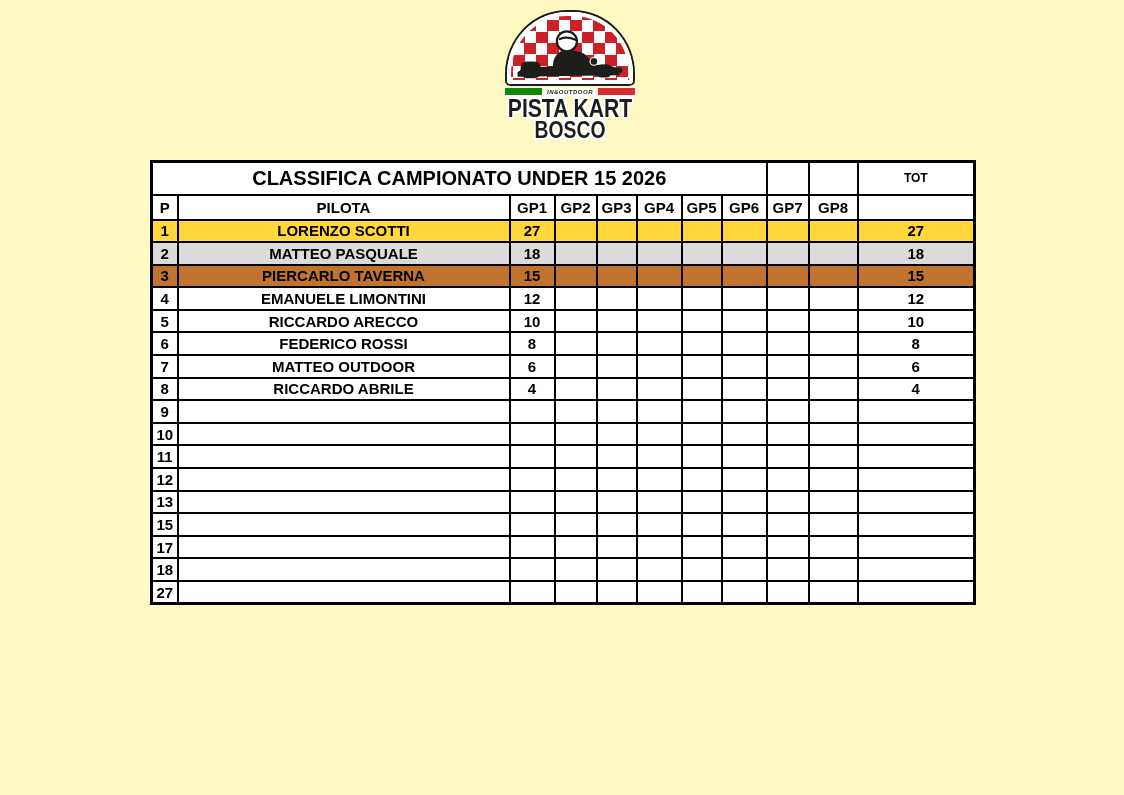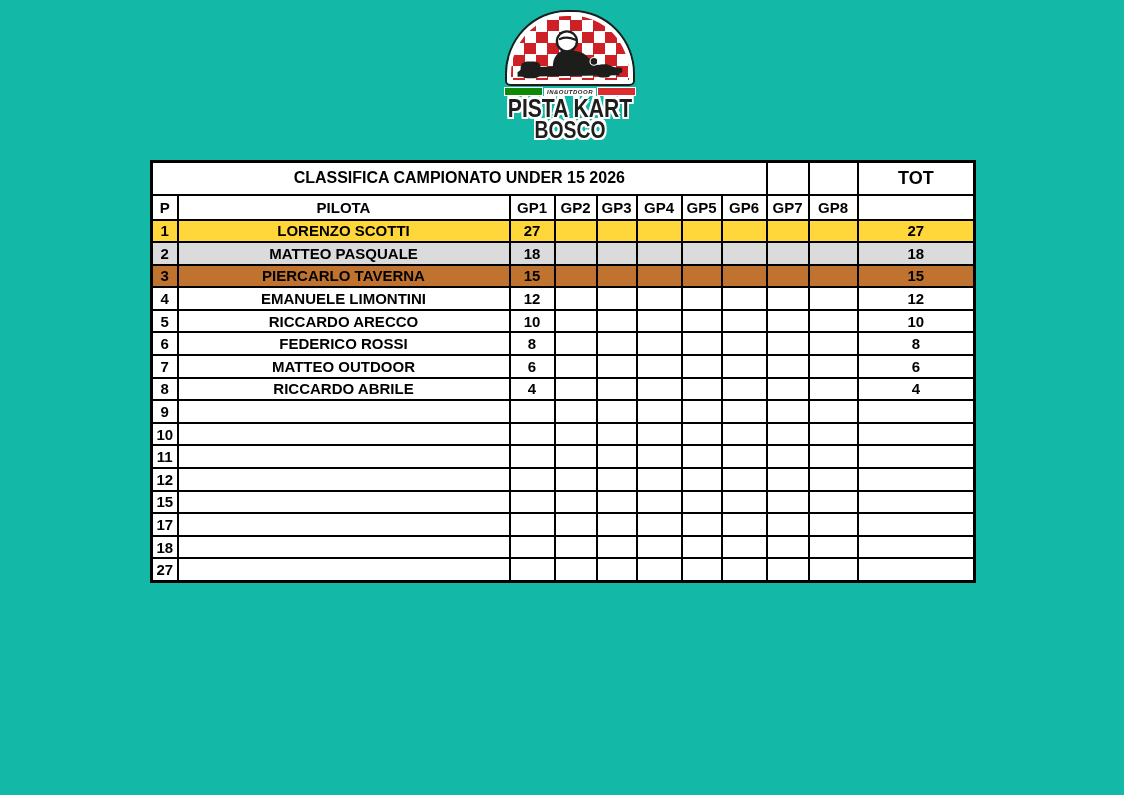--- a/index.html
+++ b/index.html
@@ -61,31 +61,31 @@
     border:3px solid #000;
   }
   table.standings td, table.standings th{
     border:2px solid #000;
     padding:0;margin:0;
     font-weight:bold;color:#000;
     text-align:center;vertical-align:middle;
     overflow:hidden;white-space:nowrap;
   }
   tr.title-row{height:33px;}
-  tr.title-row .title-cell{font-size:16px;}
-  tr.title-row .tot-cell-title{font-size:18px;}
+  tr.title-row .title-cell{font-size:20px;}
+  tr.title-row .tot-cell-title{font-size:12px;}
   tr.header-row{height:25px;}
   tr.header-row th{font-size:15px;}
   tbody tr{height:22.6px;}
   tbody td{font-size:15px;}
 </style>
 </head>
 <body>
 
-<div class="page" style="background: #14b8a6;">
+<div class="page" style="background: #fef9c3;">
 
   <div class="logo">
     <div class="arch">
       <svg class="kart-svg" viewBox="0 0 140 70" xmlns="http://www.w3.org/2000/svg">
 
         <path d="M2 56 L10 50 L118 46 L134 52 L134 60 L2 62 Z" fill="#1d1d1b"></path>
 
         <rect x="108" y="50" width="30" height="7" rx="3" fill="#1d1d1b"></rect>
 
         <rect x="6" y="42" width="26" height="22" rx="8" fill="#1d1d1b"></rect>
@@ -297,20 +297,33 @@
           <td></td>
           <td></td>
           <td></td>
           <td></td>
           <td></td>
           <td></td>
           <td></td>
           <td></td>
         </tr>
         <tr>
+          <td>13</td>
+          <td></td>
+          <td></td>
+          <td></td>
+          <td></td>
+          <td></td>
+          <td></td>
+          <td></td>
+          <td></td>
+          <td></td>
+          <td></td>
+        </tr>
+        <tr>
           <td>15</td>
           <td></td>
           <td></td>
           <td></td>
           <td></td>
           <td></td>
           <td></td>
           <td></td>
           <td></td>
           <td></td>

